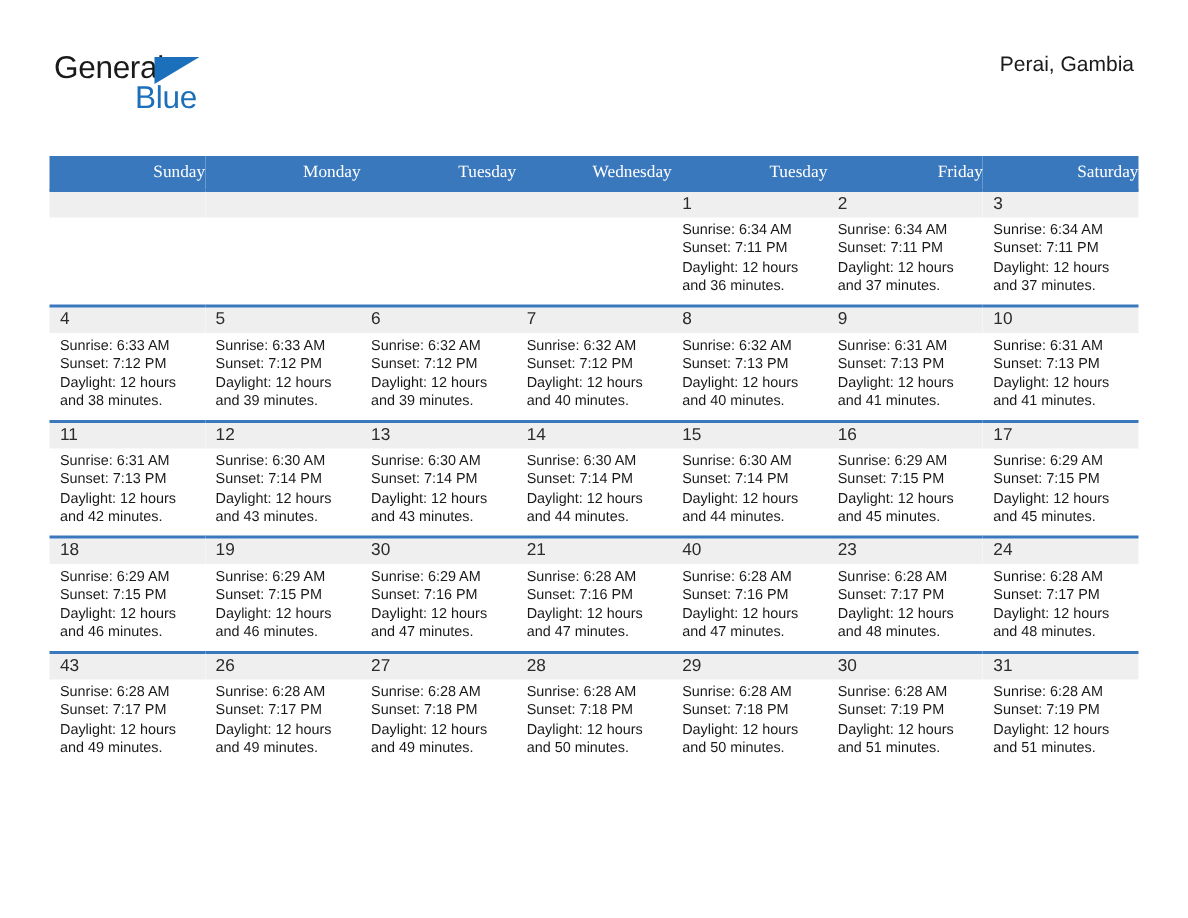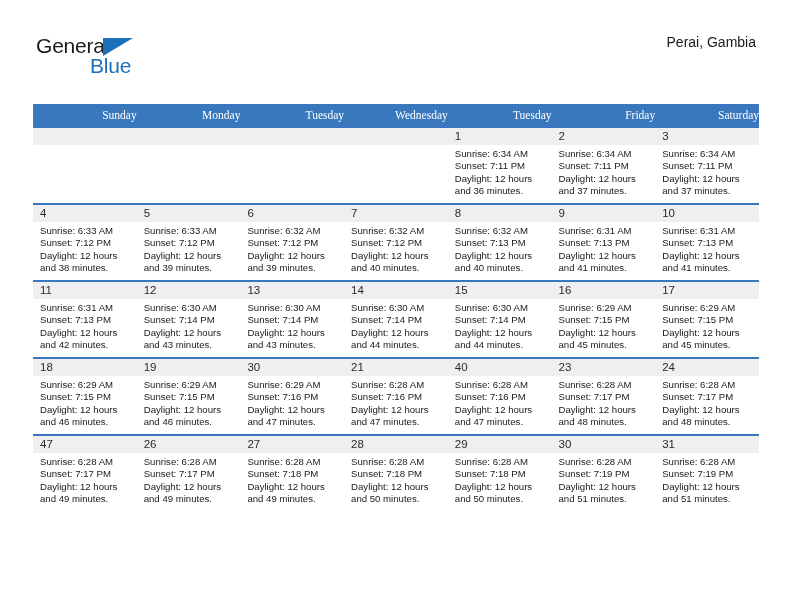--- a/index.html
+++ b/index.html
@@ -379,21 +379,21 @@
             <div class="daynum-band">24</div>
             <div class="cell-body">
               <div>Sunrise: 6:28 AM</div>
               <div>Sunset: 7:17 PM</div>
               <div class="daylight">Daylight: 12 hours and 48 minutes.</div>
             </div>
           </td>
         </tr>
         <tr class="week-row">
           <td>
-            <div class="daynum-band">47</div>
+            <div class="daynum-band">43</div>
             <div class="cell-body">
               <div>Sunrise: 6:28 AM</div>
               <div>Sunset: 7:17 PM</div>
               <div class="daylight">Daylight: 12 hours and 49 minutes.</div>
             </div>
           </td>
           <td>
             <div class="daynum-band">26</div>
             <div class="cell-body">
               <div>Sunrise: 6:28 AM</div>

